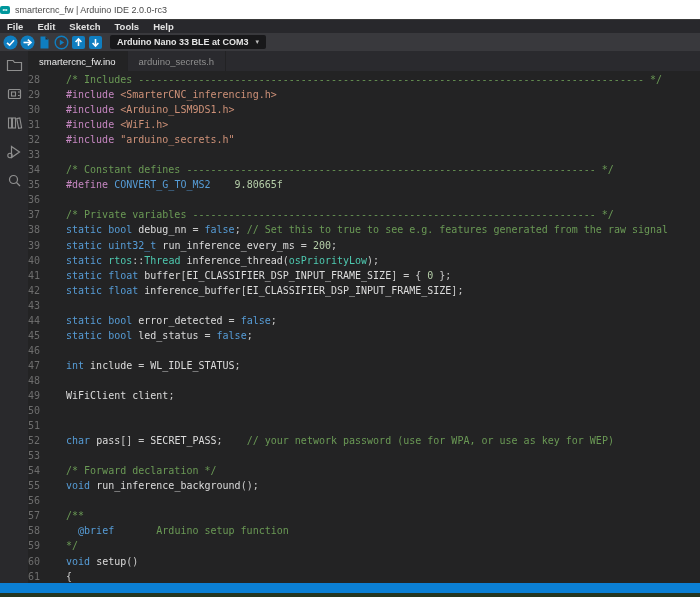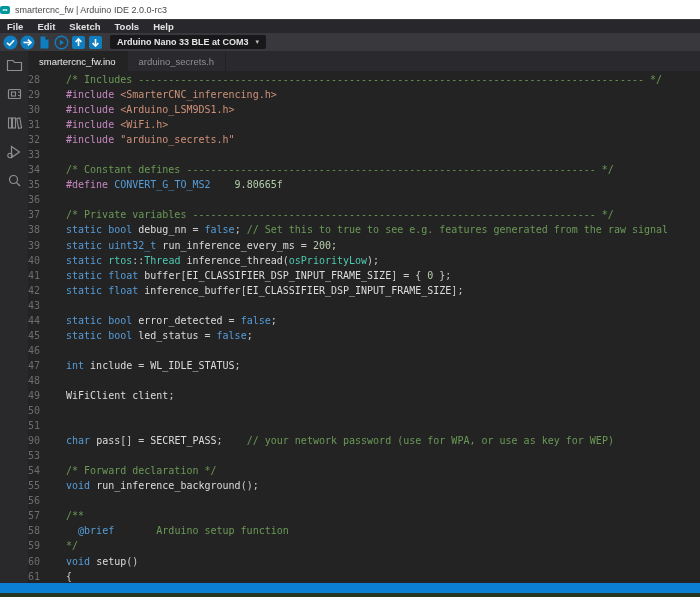--- a/index.html
+++ b/index.html
@@ -186,21 +186,21 @@
           <div class="code-line"><span class="gutter">42</span><span class="code"><span class="tk-kw">static</span><span class="tk-pln"> </span><span class="tk-kw">float</span><span class="tk-pln"> </span><span class="tk-var">inference_buffer</span><span class="tk-pln">[</span><span class="tk-var">EI_CLASSIFIER_DSP_INPUT_FRAME_SIZE</span><span class="tk-pln">];</span></span></div>
           <div class="code-line"><span class="gutter">43</span><span class="code"></span></div>
           <div class="code-line"><span class="gutter">44</span><span class="code"><span class="tk-kw">static</span><span class="tk-pln"> </span><span class="tk-kw">bool</span><span class="tk-pln"> </span><span class="tk-var">error_detected</span><span class="tk-pln"> = </span><span class="tk-kw">false</span><span class="tk-pln">;</span></span></div>
           <div class="code-line"><span class="gutter">45</span><span class="code"><span class="tk-kw">static</span><span class="tk-pln"> </span><span class="tk-kw">bool</span><span class="tk-pln"> </span><span class="tk-var">led_status</span><span class="tk-pln"> = </span><span class="tk-kw">false</span><span class="tk-pln">;</span></span></div>
           <div class="code-line"><span class="gutter">46</span><span class="code"></span></div>
           <div class="code-line"><span class="gutter">47</span><span class="code"><span class="tk-kw">int</span><span class="tk-pln"> </span><span class="tk-var">include</span><span class="tk-pln"> = </span><span class="tk-var">WL_IDLE_STATUS</span><span class="tk-pln">;</span></span></div>
           <div class="code-line"><span class="gutter">48</span><span class="code"></span></div>
           <div class="code-line"><span class="gutter">49</span><span class="code"><span class="tk-var">WiFiClient</span><span class="tk-pln"> </span><span class="tk-var">client</span><span class="tk-pln">;</span></span></div>
           <div class="code-line"><span class="gutter">50</span><span class="code"></span></div>
           <div class="code-line"><span class="gutter">51</span></div>
-          <div class="code-line"><span class="gutter">90</span><span class="code"><span class="tk-kw">char</span><span class="tk-pln"> </span><span class="tk-var">pass</span><span class="tk-pln">[] = </span><span class="tk-var">SECRET_PASS</span><span class="tk-pln">;    </span><span class="tk-com">// your network password (use for WPA, or use as key for WEP)</span></span></div>
+          <div class="code-line"><span class="gutter">52</span><span class="code"><span class="tk-kw">char</span><span class="tk-pln"> </span><span class="tk-var">pass</span><span class="tk-pln">[] = </span><span class="tk-var">SECRET_PASS</span><span class="tk-pln">;    </span><span class="tk-com">// your network password (use for WPA, or use as key for WEP)</span></span></div>
           <div class="code-line"><span class="gutter">53</span><span class="code"></span></div>
           <div class="code-line"><span class="gutter">54</span><span class="code"><span class="tk-com">/* Forward declaration */</span></span></div>
           <div class="code-line"><span class="gutter">55</span><span class="code"><span class="tk-kw">void</span><span class="tk-pln"> </span><span class="tk-var">run_inference_background</span><span class="tk-pln">();</span></span></div>
           <div class="code-line"><span class="gutter">56</span><span class="code"></span></div>
           <div class="code-line"><span class="gutter">57</span><span class="code"><span class="tk-com">/**</span></span></div>
           <div class="code-line"><span class="gutter">58</span><span class="code"><span class="tk-pln">  </span><span class="tk-kw">@brief</span><span class="tk-com">       Arduino setup function</span></span></div>
           <div class="code-line"><span class="gutter">59</span><span class="code"><span class="tk-com">*/</span></span></div>
           <div class="code-line"><span class="gutter">60</span><span class="code"><span class="tk-kw">void</span><span class="tk-pln"> </span><span class="tk-var">setup</span><span class="tk-pln">()</span></span></div>
           <div class="code-line"><span class="gutter">61</span><span class="code"><span class="tk-pln">{</span></span></div>
           <div class="code-line"><span class="gutter">62</span><span class="code"><span class="tk-pln">  </span><span class="tk-com">// put your setup code here, to run once:</span></span></div>

